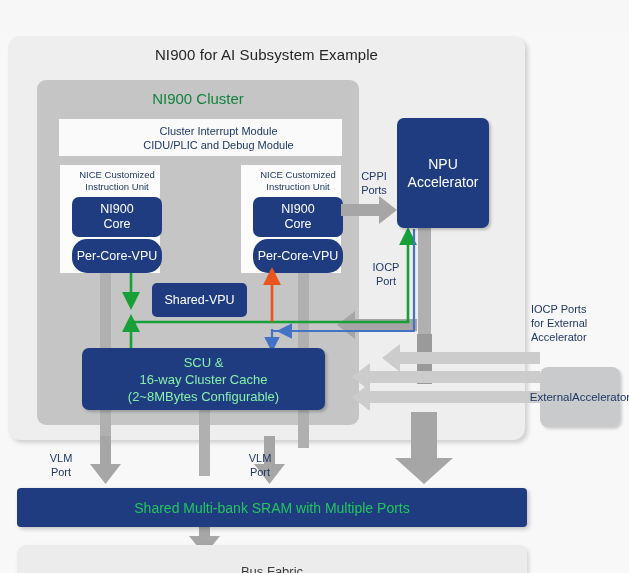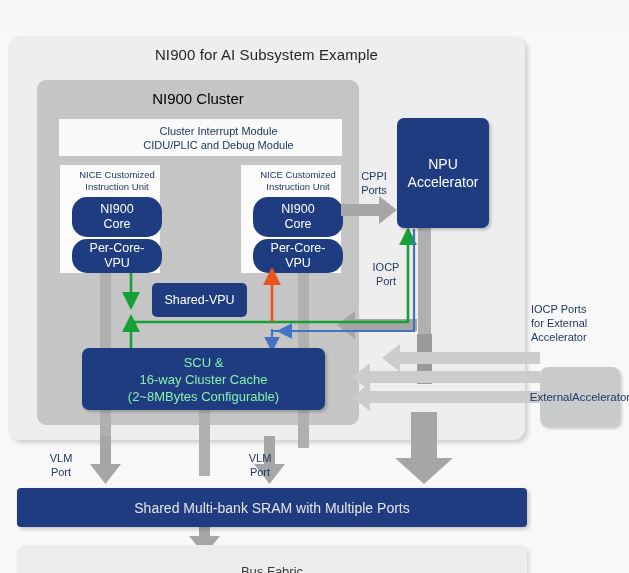--- a/index.html
+++ b/index.html
@@ -34,21 +34,21 @@
 
   
   #cluster-panel {
     left: 37px; top: 48px; width: 322px; height: 345px;
     background: #c5c5c5;
     border-radius: 9px;
   }
   #cluster-title {
     left: 37px; top: 58px; width: 322px;
     text-align: center;
-    color: #000000;
+    color: #15803d;
     font-size: 15px;
   }
 
   
   #interrupt-module {
     left: 59px; top: 87px; width: 283px; height: 37px;
     background: #fafafa;
     color: #1f3864;
     font-size: 11px;
     line-height: 14px;
@@ -68,35 +68,35 @@
   #nice-unit-0 { left: 60px; }
   #nice-unit-1 { left: 241px; }
   .nice-label {
     font-size: 9.5px; line-height: 12px;
     color: #1f3864; text-align: center;
     margin-bottom: 4px;
   }
   .core-box {
     width: 90px; height: 40px;
     background: #1f3c80;
-    border-radius: 15px;
+    border-radius: 7px;
     color: #ffffff;
     font-size: 12.5px; line-height: 15px;
     display: flex; flex-direction: column;
     align-items: center; justify-content: center;
     text-align: center;
     margin-bottom: 2px;
   }
   .vpu-box {
     width: 90px; height: 34px;
     background: #1f3c80;
     border-radius: 15px;
     color: #ffffff;
     font-size: 12.5px; line-height: 15px;
-    display: flex; flex-direction: column;
+    display: flex; flex-direction: row;
     align-items: center; justify-content: center;
     text-align: center;
   }
 
   
   #shared-vpu {
     left: 152px; top: 251px; width: 95px; height: 34px;
     background: #1f3c80; border-radius: 5px;
     color: #fff; font-size: 12.5px;
     display: flex; align-items: center; justify-content: center;
@@ -132,21 +132,21 @@
     display: flex; flex-direction: row;
     align-items: center; justify-content: center;
     text-align: center;
     box-shadow: 2px 2px 3px rgba(0,0,0,0.18);
   }
 
   
   #sram-box {
     left: 17px; top: 456px; width: 510px; height: 39px;
     background: #1f3c80; border-radius: 4px;
-    color: #e5e5e5; font-size: 14px;
+    color: #22c55e; font-size: 14px;
     display: flex; align-items: center; justify-content: center;
     box-shadow: 2px 2px 4px rgba(0,0,0,0.22);
   }
   #bus-fabric-box {
     left: 17px; top: 513px; width: 510px; height: 52px;
     background: #ececec; border-radius: 9px;
     color: #3a3a3a; font-size: 13px;
     display: flex; align-items: center; justify-content: center;
     box-shadow: 2px 2px 4px rgba(0,0,0,0.15);
   }

